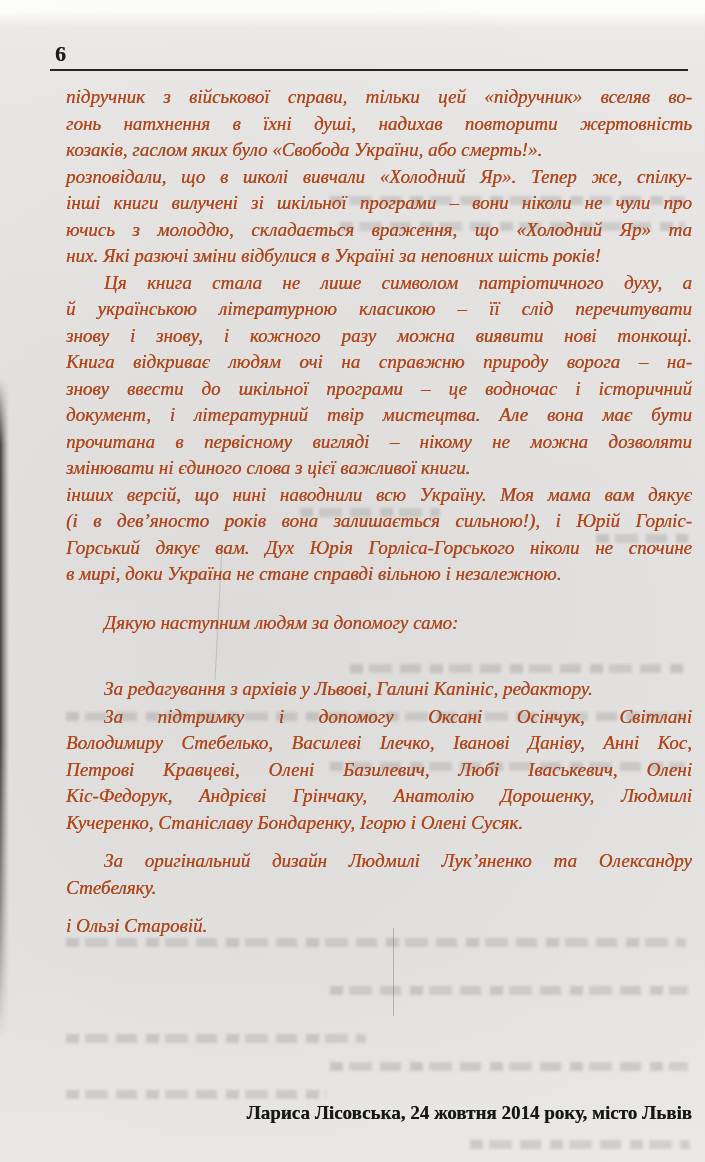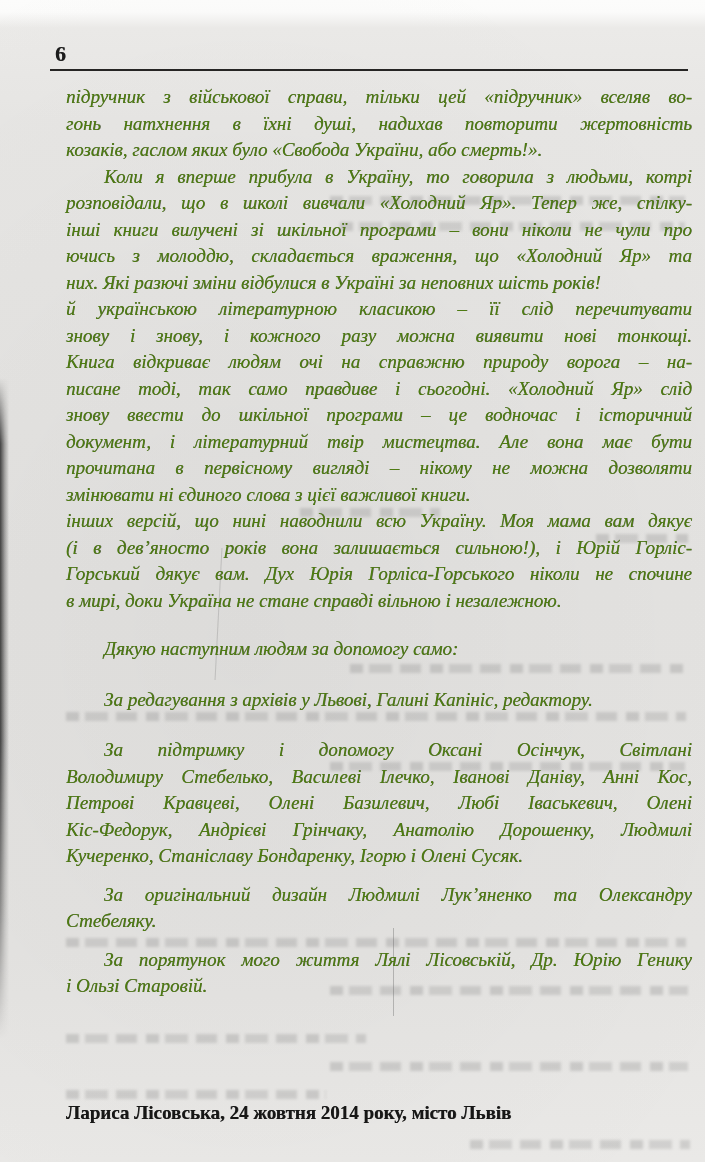--- a/index.html
+++ b/index.html
@@ -32,37 +32,38 @@
     font-size: 22px; font-weight: bold; color: #1c1c1c;
     text-shadow: 0.3px 0.3px 0.4px rgba(25,25,25,0.65);
   }
   .header-rule {
     position: absolute; left: 50px; top: 69px; width: 638px; height: 0;
     border-top: 2.6px solid #262524;
   }
   
   .page-body {
     position: absolute; left: 66px; top: 84px; width: 626px;
-    color: #4d7c0f;
+    color: #c2410c;
     font-style: italic;
     font-size: 19px; line-height: 26.5px;
     text-shadow: 0.3px 0.3px 0.45px rgba(25,25,25,0.6);
   }
   .para { margin: 0; }
   .para:nth-child(5) { margin-top: 22px; }
-  .para:nth-child(6) { margin-top: 24px; }
-  .para:nth-child(7) { margin-top: 24px; }
+  .para:nth-child(6) { margin-top: 40px; }
+  .para:nth-child(7) { margin-top: 1px; }
   .para:nth-child(8) { margin-top: 12px; }
   .para:nth-child(9) { margin-top: 12px; }
   .line { text-align: justify; text-align-last: justify; }
   .line.last { text-align-last: left; }
   .line.indent { text-indent: 38px; }
   
   .signature {
     position: absolute; left: 66px; top: 1100px; width: 626px;
+    text-align: right;
     font-weight: bold; font-style: normal;
     font-size: 19px; line-height: 26.5px;
     color: #171716;
     text-shadow: 0.3px 0.3px 0.4px rgba(20,20,20,0.7);
   }
   
   .ghost {
     position: absolute; height: 9px;
     filter: blur(1.7px); opacity: 0.45;
     background: repeating-linear-gradient(90deg,
@@ -103,31 +104,30 @@
 <div class="header-rule"></div>
 
 <div class="page-body">
   <div id="paragraphs">
       <div class="para">
         <div class="line">підручник з військової справи, тільки цей «підручник» вселяв во-</div>
         <div class="line">гонь натхнення в їхні душі, надихав повторити жертовність</div>
         <div class="line last">козаків, гаслом яких було «Свобода України, або смерть!».</div>
       </div>
       <div class="para">
-        <div class="line indent">Коли я вперше прибула в Україну, то говорила з людьми, котрі</div>
         <div class="line">розповідали, що в школі вивчали «Холодний Яр». Тепер же, спілку-</div>
         <div class="line">інші книги вилучені зі шкільної програми – вони ніколи не чули про</div>
         <div class="line">ючись з молоддю, складається враження, що «Холодний Яр» та</div>
         <div class="line last">них. Які разючі зміни відбулися в Україні за неповних шість років!</div>
       </div>
       <div class="para">
+        <div class="line indent">Ця книга стала не лише символом патріотичного духу, а</div>
         <div class="line">й українською літературною класикою – її слід перечитувати</div>
         <div class="line">знову і знову, і кожного разу можна виявити нові тонкощі.</div>
         <div class="line">Книга відкриває людям очі на справжню природу ворога – на-</div>
-        <div class="line">писане тоді, так само правдиве і сьогодні. «Холодний Яр» слід</div>
         <div class="line">знову ввести до шкільної програми – це водночас і історичний</div>
         <div class="line">документ, і літературний твір мистецтва. Але вона має бути</div>
         <div class="line">прочитана в первісному вигляді – нікому не можна дозволяти</div>
         <div class="line last">змінювати ні єдиного слова з цієї важливої книги.</div>
       </div>
       <div class="para">
         <div class="line">інших версій, що нині наводнили всю Україну. Моя мама вам дякує</div>
         <div class="line">(і в дев’яносто років вона залишається сильною!), і Юрій Горліс-</div>
         <div class="line">Горський дякує вам. Дух Юрія Горліса-Горського ніколи не спочине</div>
         <div class="line last">в мирі, доки Україна не стане справді вільною і незалежною.</div>
@@ -143,19 +143,18 @@
         <div class="line">Володимиру Стебелько, Василеві Ілечко, Іванові Даніву, Анні Кос,</div>
         <div class="line">Петрові Кравцеві, Олені Базилевич, Любі Іваськевич, Олені</div>
         <div class="line">Кіс-Федорук, Андрієві Грінчаку, Анатолію Дорошенку, Людмилі</div>
         <div class="line last">Кучеренко, Станіславу Бондаренку, Ігорю і Олені Сусяк.</div>
       </div>
       <div class="para">
         <div class="line indent">За оригінальний дизайн Людмилі Лук’яненко та Олександру</div>
         <div class="line last">Стебеляку.</div>
       </div>
       <div class="para">
-        <div class="line indent">За порятунок мого життя Лялі Лісовській, Др. Юрію Генику</div>
         <div class="line last">і Ользі Старовій.</div>
       </div>
     </div>
 </div>
 
 <div class="signature">Лариса Лісовська, 24 жовтня 2014 року, місто Львів</div>
 
 </body></html>

